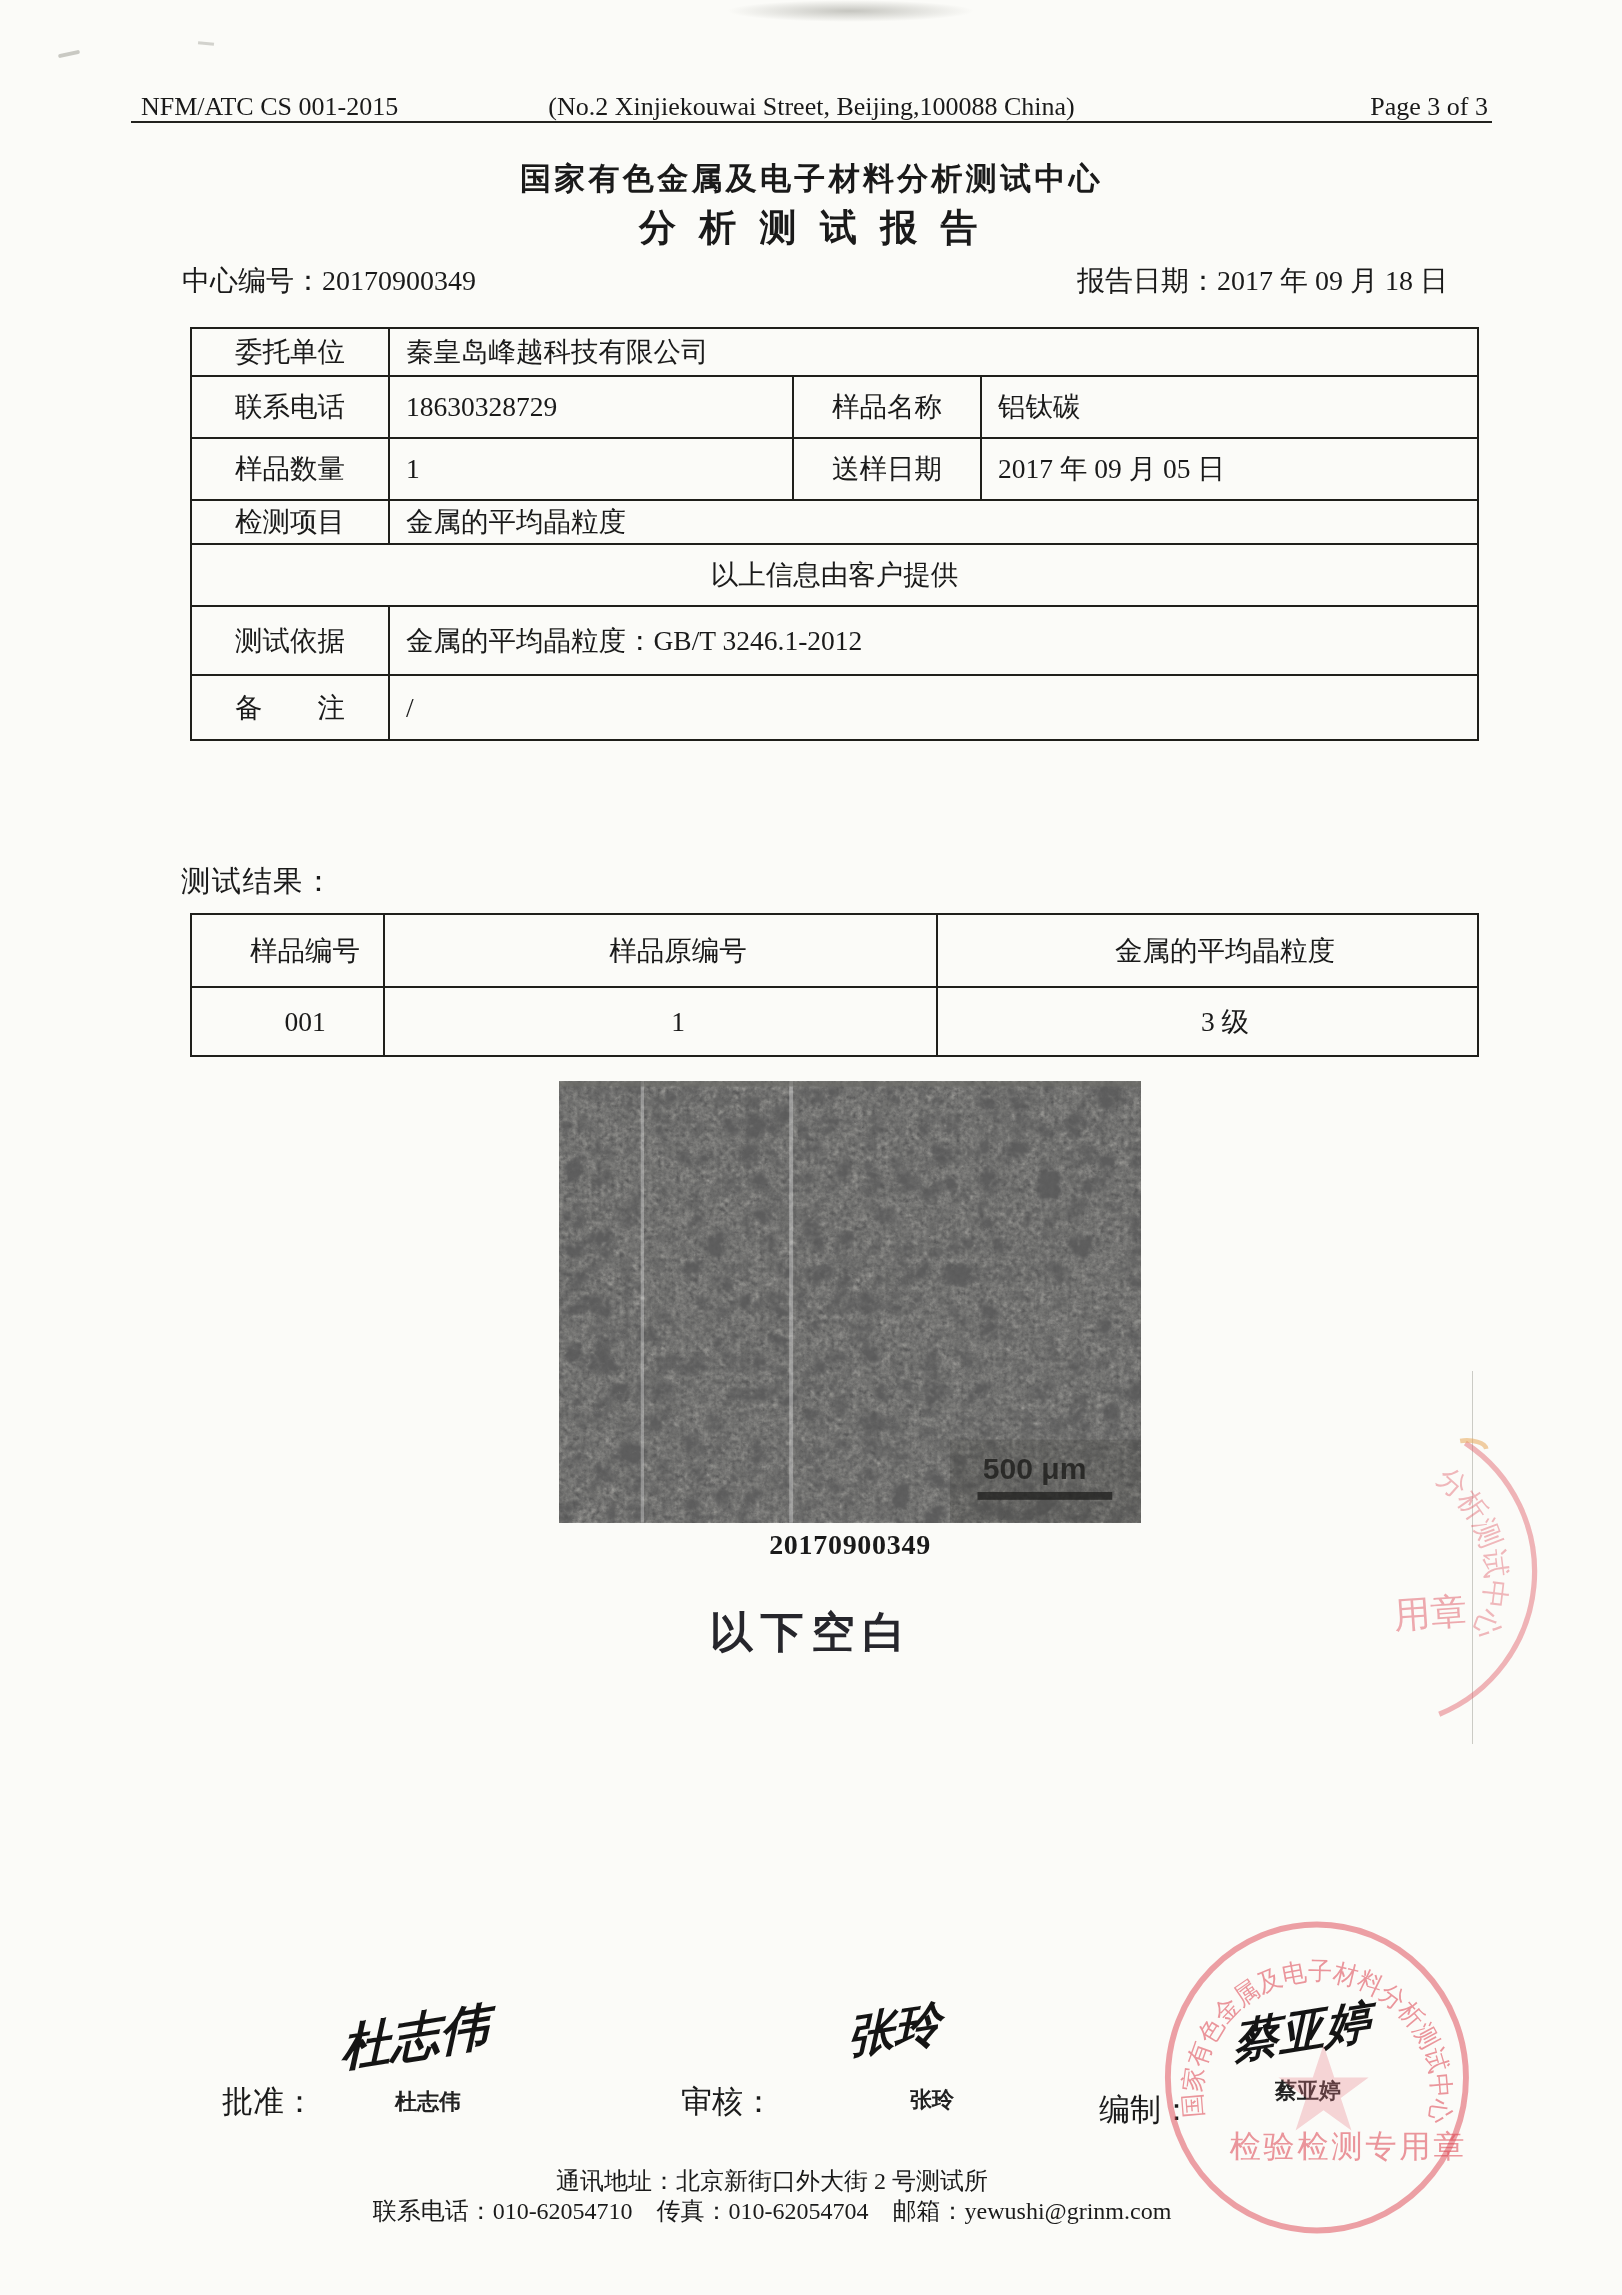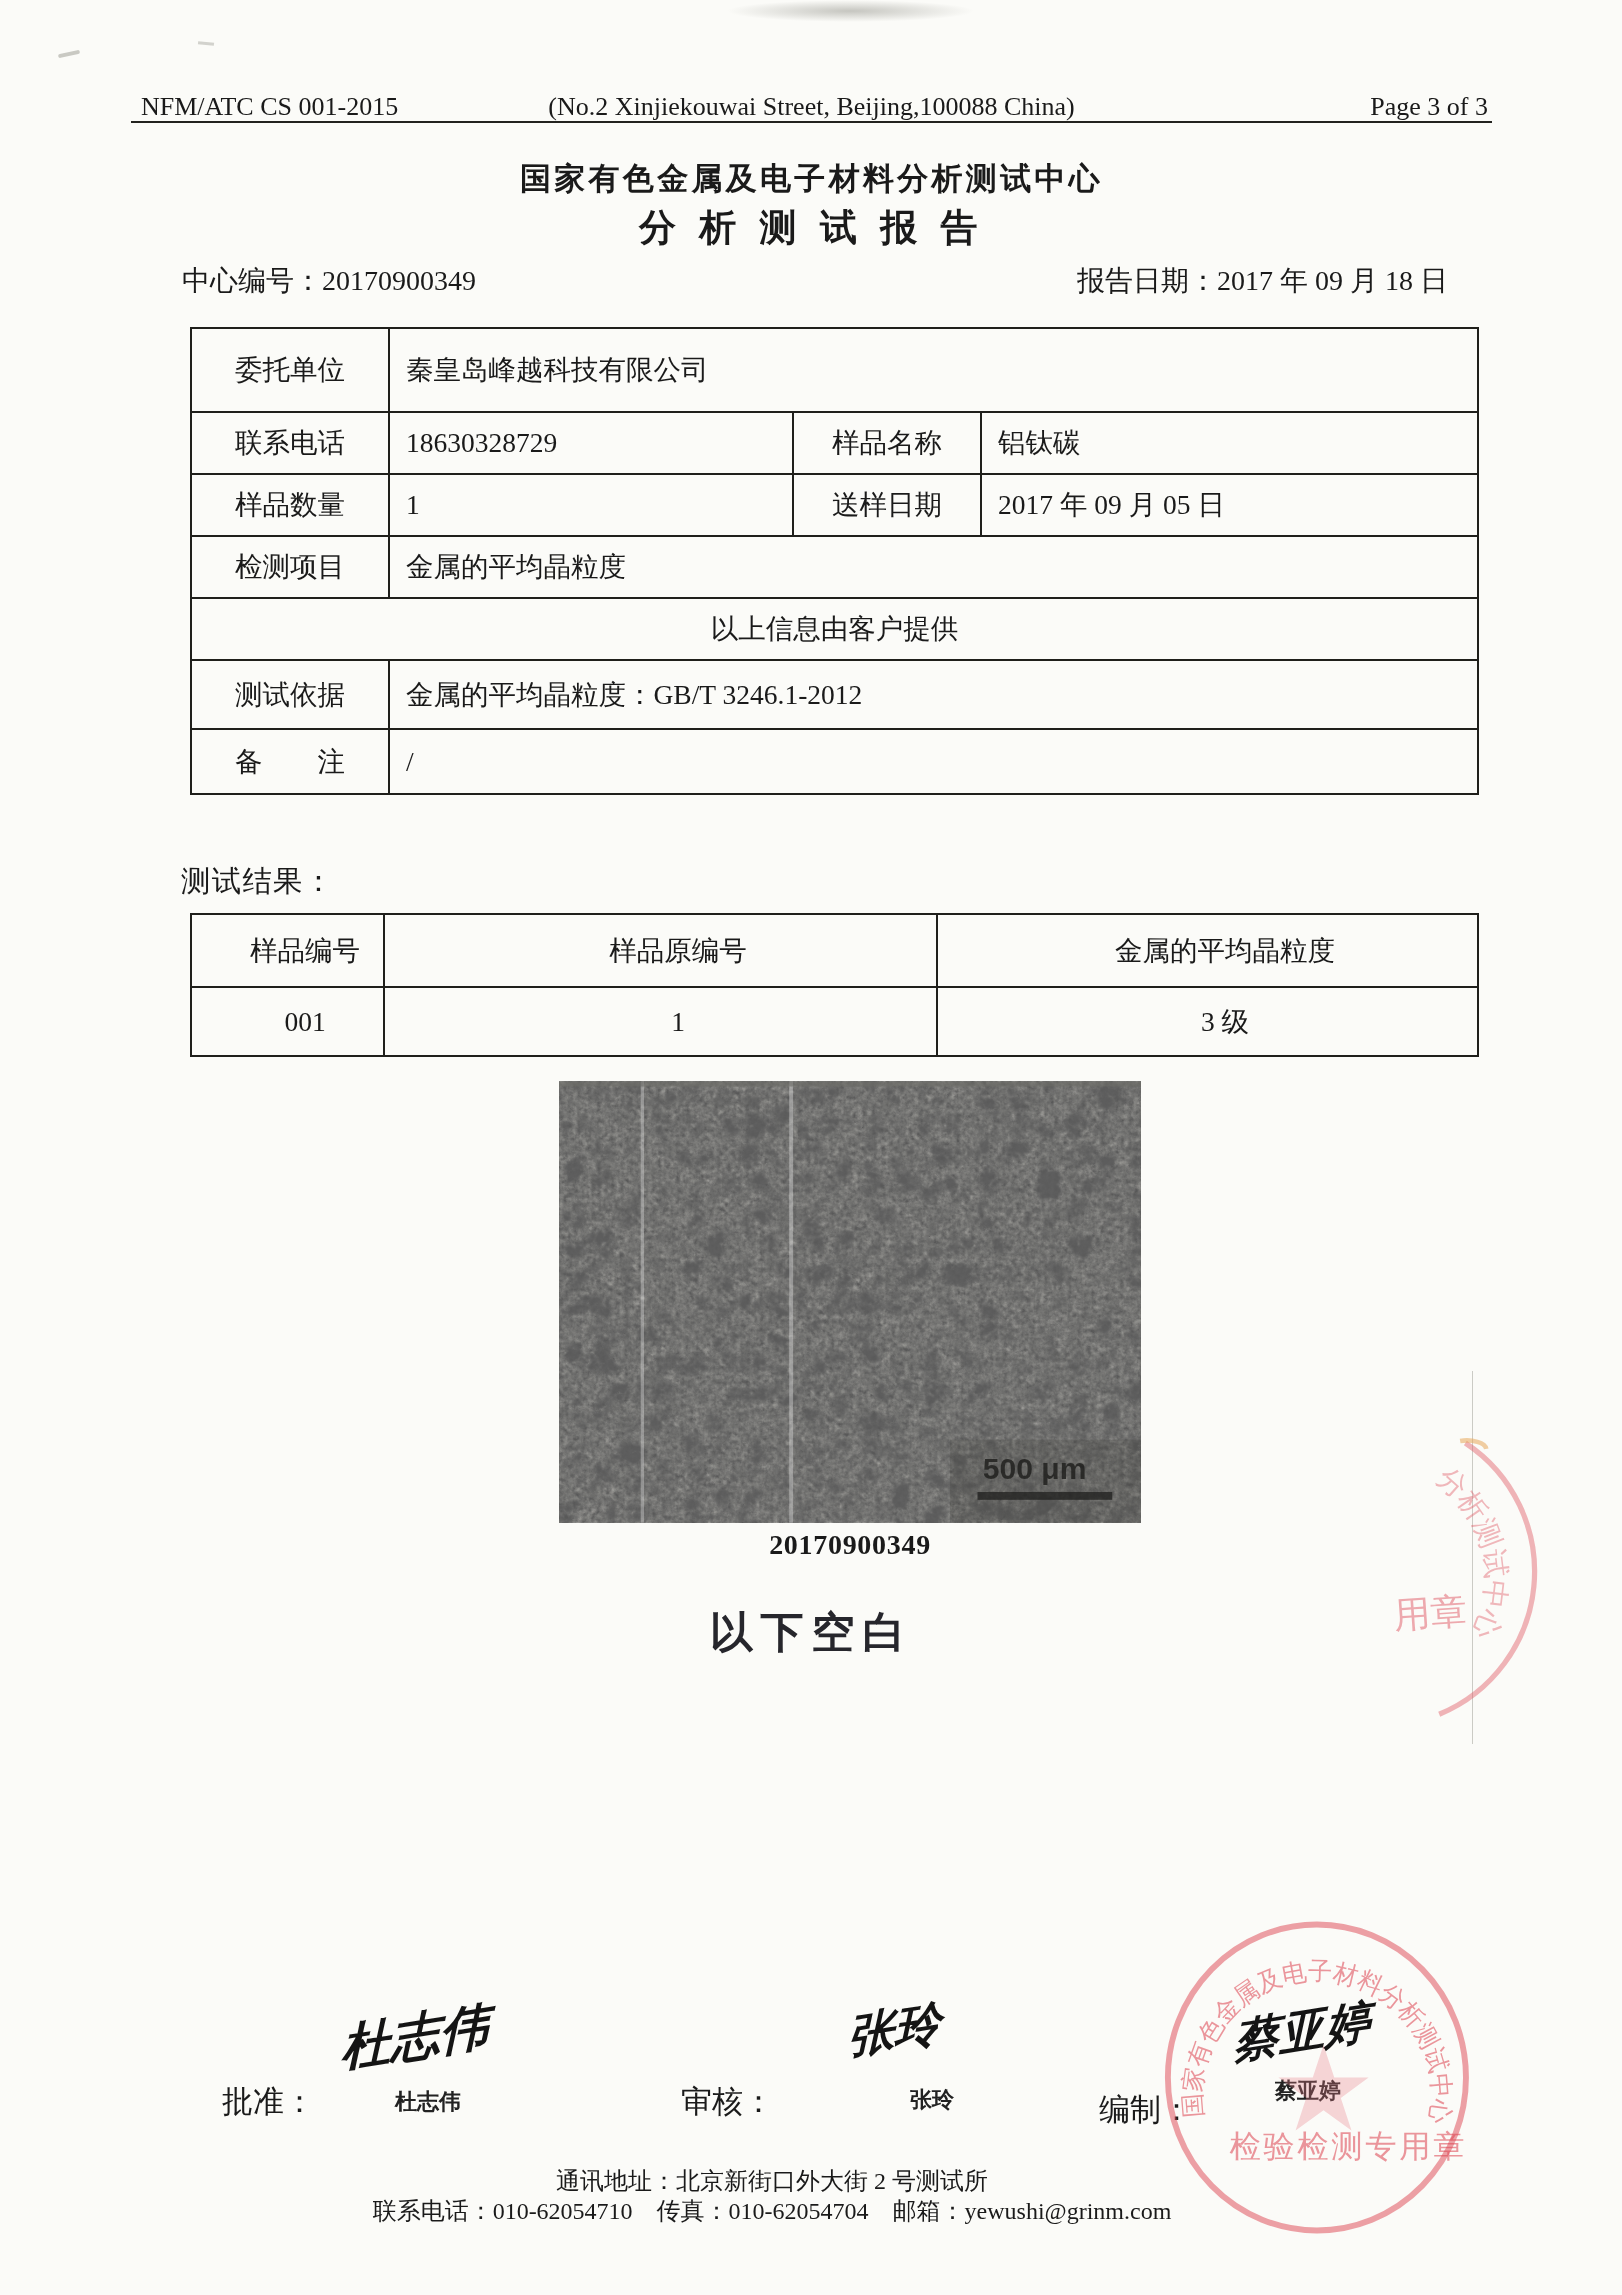--- a/index.html
+++ b/index.html
@@ -89,37 +89,37 @@
   <div class="meta-right"><span>报告日期：</span><span>2017 年 09 月 18 日</span></div>
 
   <table class="info-table">
     <colgroup>
         <col style="width:198px">
         <col style="width:404px">
         <col style="width:188px">
         <col style="width:497px">
       </colgroup>
     <tbody>
-        <tr style="height:84px">
+        <tr style="height:48px">
       <td class="lbl">委托单位</td>
       <td class="val" colspan="3">秦皇岛峰越科技有限公司</td>
     </tr>
     <tr style="height:62px">
       <td class="lbl">联系电话</td>
       <td class="val">18630328729</td>
       <td class="lbl">样品名称</td>
       <td class="val">铝钛碳</td>
     </tr>
     <tr style="height:62px">
       <td class="lbl">样品数量</td>
       <td class="val">1</td>
       <td class="lbl">送样日期</td>
       <td class="val">2017 年 09 月 05 日</td>
     </tr>
-    <tr style="height:62px">
+    <tr style="height:44px">
       <td class="lbl">检测项目</td>
       <td class="val" colspan="3">金属的平均晶粒度</td>
     </tr>
     <tr style="height:62px">
       <td class="full" colspan="4">以上信息由客户提供</td>
     </tr>
     <tr style="height:69px">
       <td class="lbl">测试依据</td>
       <td class="val" colspan="3">金属的平均晶粒度：GB/T 3246.1-2012</td>
     </tr>

